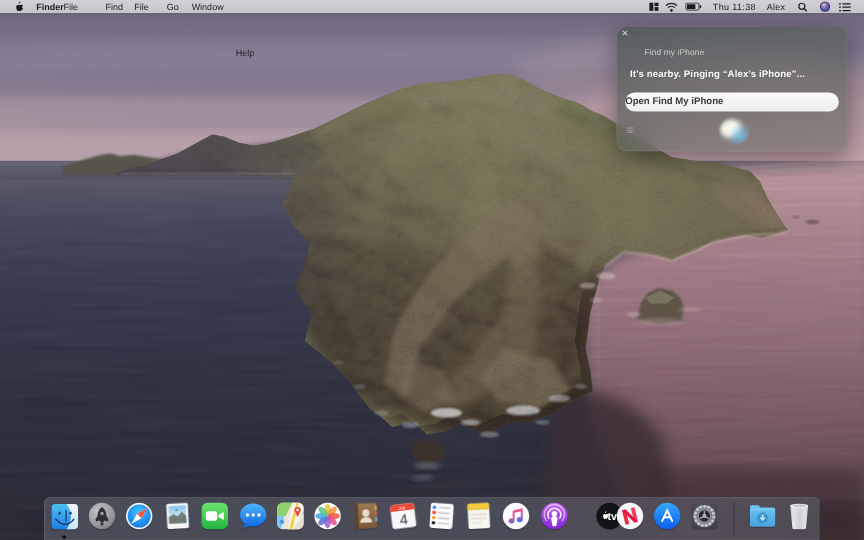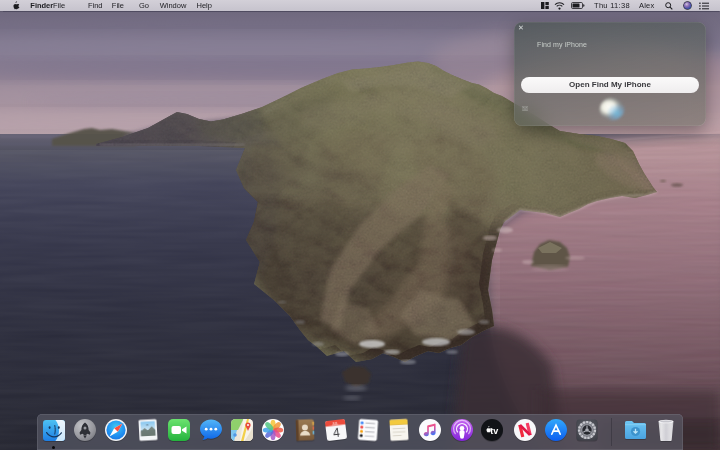--- a/index.html
+++ b/index.html
@@ -18,21 +18,21 @@
     border-radius:8px;
     background:linear-gradient(162deg,rgba(70,81,79,.72) 0%,rgba(88,96,90,.64) 45%,rgba(108,108,98,.56) 100%);
     box-shadow:0 6px 18px rgba(0,0,0,.35), inset 0 0 0 0.5px rgba(255,255,255,.12);
     backdrop-filter:blur(10px) saturate(1.05);}
   #siri .x{position:absolute;left:4px;top:2px;color:rgba(235,240,238,.85);font-size:7px;}
   #siri .lab{position:absolute;left:23px;top:18.5px;font-size:7px;letter-spacing:.1px;color:rgba(220,226,220,.82);}
   #siri .main{position:absolute;left:11px;top:34.5px;font-size:8px;font-weight:bold;
     letter-spacing:.1px;color:#fff;text-shadow:0 0.5px 1px rgba(0,0,0,.25);}
   #siri .btn{position:absolute;left:7px;top:55px;width:178px;height:16px;border-radius:8px;
     background:linear-gradient(#fbfafa,#efedee);
-    font-size:8px;font-weight:bold;color:#39393d;text-align:center;line-height:16.5px;}
+    font-size:8px;font-weight:bold;color:#39393d;line-height:16.5px;}
   #siri .orb{position:absolute;left:86px;top:75px;width:24px;height:24px;border-radius:50%;
     background:
      radial-gradient(circle at 68% 72%, rgba(105,195,240,.75) 0%, rgba(110,180,235,.4) 24%, rgba(120,160,220,0) 44%),
      radial-gradient(ellipse 60% 54% at 38% 40%, rgba(253,253,248,1) 0%, rgba(248,248,236,.92) 42%, rgba(228,234,220,.45) 62%, rgba(170,185,180,.15) 78%, rgba(130,140,150,0) 92%),
      radial-gradient(circle at 55% 55%, rgba(150,165,168,.28) 40%, rgba(110,125,135,.15) 64%, rgba(90,100,110,0) 78%);
     filter:blur(1px);transform:rotate(-8deg) scale(1.04,.97);}
   #siri .kb{position:absolute;left:8px;top:84px;width:6px;height:4.5px;opacity:.6;}
   
   #dock{position:absolute;left:37px;top:414px;width:646px;height:36px;
     border-radius:5px 5px 0 0;
@@ -260,21 +260,21 @@
 <div id="mbar">
  <svg width="9" height="11" style="left:11px;top:0" viewBox="0 0 9 11">
         <path fill="#1c1c20" d="M4.6,2.9c0.33,0,0.78-0.25,1.06-0.55c0.25-0.28,0.43-0.66,0.43-1.04c0-0.05,0-0.1-0.01-0.14C5.7,1.18,5.25,1.42,4.96,1.72C4.72,1.97,4.5,2.36,4.56,2.76C4.57,2.9,4.58,2.9,4.6,2.9z M3.37,9.28c0.45,0,0.65-0.29,1.21-0.29c0.57,0,0.7,0.28,1.2,0.28c0.5,0,0.83-0.44,1.14-0.87C8.27,7.9,8.42,7.41,8.43,7.39C8.4,7.38,7.48,7.01,7.48,5.97c0-0.9,0.73-1.3,0.77-1.33C7.76,3.95,7.01,3.93,6.8,3.93c-0.55,0-1.01,0.33-1.3,0.33c-0.31,0-0.72-0.31-1.2-0.31c-0.92,0-1.86,0.75-1.86,2.16c0,0.88,0.35,1.81,0.78,2.41C3.59,9.03,3.92,9.28,3.37,9.28z"></path>
       </svg>
  <span style="left:30.3px;font-weight:bold;">Finder</span>
  <span style="left:53px;">File</span>
  <span style="left:87.9px;">Find</span>
  <span style="left:111.8px;">File</span>
  <span style="left:139px;">Go</span>
  <span style="left:159.7px;text-align:center;">Window</span>
- <span style="left:196.5px;">Help</span>
+ <span style="left:196.5px;margin-top:39px;">Help</span>
  <svg width="8" height="8" style="left:541px;top:2px" viewBox="0 0 8 8">
         <g fill="#1c1c20">
           <rect x="0" y="0" width="3.4" height="7"></rect>
           <rect x="4.4" y="0" width="3.4" height="3.1"></rect>
           <rect x="4.4" y="3.9" width="3.4" height="3.1"></rect>
         </g>
       </svg>
  <svg width="11" height="8" style="left:554px;top:2px" viewBox="0 0 11 8">
         <g fill="none" stroke="#1c1c20" stroke-width="1.1">
           <path d="M1,2.6 A6.4,6.4 0 0 1 10,2.6" fill="none"></path>
@@ -313,20 +313,21 @@
           <line x1="0" y1="1.2" x2="1.8" y2="1.2"></line>
           <line x1="0" y1="4" x2="1.8" y2="4"></line>
           <line x1="0" y1="6.8" x2="1.8" y2="6.8"></line>
         </g>
       </svg>
 </div>
 
 <div id="siri">
  <div class="x">✕</div>
  <div class="lab">Find my iPhone</div>
+ <div class="main">It’s nearby. Pinging “Alex’s iPhone”...</div>
  <div class="btn">Open Find My iPhone</div>
  <div class="orb"></div>
  <svg class="kb" viewBox="0 0 7 5">
         <rect x="0" y="0" width="7" height="5" rx="0.8" fill="none" stroke="#dfe4e0" stroke-width="0.6"></rect>
         <rect x="1.2" y="1" width="1" height="0.8" fill="#dfe4e0"></rect>
         <rect x="3" y="1" width="1" height="0.8" fill="#dfe4e0"></rect>
         <rect x="4.8" y="1" width="1" height="0.8" fill="#dfe4e0"></rect>
         <rect x="1.5" y="3" width="4" height="0.8" fill="#dfe4e0"></rect>
       </svg>
 </div>
@@ -522,21 +523,21 @@
               <stop offset="1" stop-color="#8225d8"></stop>
             </linearGradient>
           </defs>
 <circle cx="12" cy="12" r="11" fill="url(#pc)"></circle>
 <circle cx="12" cy="10.2" r="2.3" fill="#fff"></circle>
 <path d="M10.2,19.5 c-0.5,-2.8 -0.8,-4.6 -0.8,-5.6 c0,-1.2 1.1,-2 2.6,-2 c1.5,0 2.6,0.8 2.6,2 c0,1 -0.3,2.8 -0.8,5.6 c-0.15,0.8 -0.8,1.2 -1.8,1.2 c-1,0 -1.65,-0.4 -1.8,-1.2 z" fill="#fff"></path>
 <path d="M7.8,14.4 a5.4,5.4 0 1 1 8.4,0" fill="none" stroke="#fff" stroke-width="1.3" opacity="0.9"></path>
 <path d="M5.6,16.2 a8.4,8.4 0 1 1 12.8,0" fill="none" stroke="#fff" stroke-width="1.3" opacity="0.55"></path>
         </svg>
       </div>
-<div class="ic" style="left:480px;top:418px;">
+<div class="ic" style="left:496px;top:418px;">
         <svg width="24" height="24" viewBox="0 0 24 24">
           <circle cx="12" cy="12" r="11" fill="#111317"></circle>
 <text x="14.2" y="15.6" font-size="9" font-weight="bold" fill="#fff" text-anchor="middle" font-family="Liberation Sans">tv</text>
 <g transform="translate(4.6,7.2) scale(0.78)">
             <path fill="#fff" d="M4.6,2.9c0.33,0,0.78,-0.25,1.06,-0.55c0.25,-0.28,0.43,-0.66,0.43,-1.04c0,-0.05,0,-0.1,-0.01,-0.14C5.7,1.18,5.25,1.42,4.96,1.72C4.72,1.97,4.5,2.36,4.56,2.76C4.57,2.9,4.58,2.9,4.6,2.9z M3.37,9.28c0.45,0,0.65,-0.29,1.21,-0.29c0.57,0,0.7,0.28,1.2,0.28c0.5,0,0.83,-0.44,1.14,-0.87C8.27,7.9,8.42,7.41,8.43,7.39C8.4,7.38,7.48,7.01,7.48,5.97c0,-0.9,0.73,-1.3,0.77,-1.33C7.76,3.95,7.01,3.93,6.8,3.93c-0.55,0,-1.01,0.33,-1.3,0.33c-0.31,0,-0.72,-0.31,-1.2,-0.31c-0.92,0,-1.86,0.75,-1.86,2.16c0,0.88,0.35,1.81,0.78,2.41C3.59,9.03,3.92,9.28,3.37,9.28z"></path>
           </g>
         </svg>
       </div>
 <div class="ic" style="left:512.6px;top:418px;">
         <svg width="24" height="24" viewBox="0 0 24 24">

